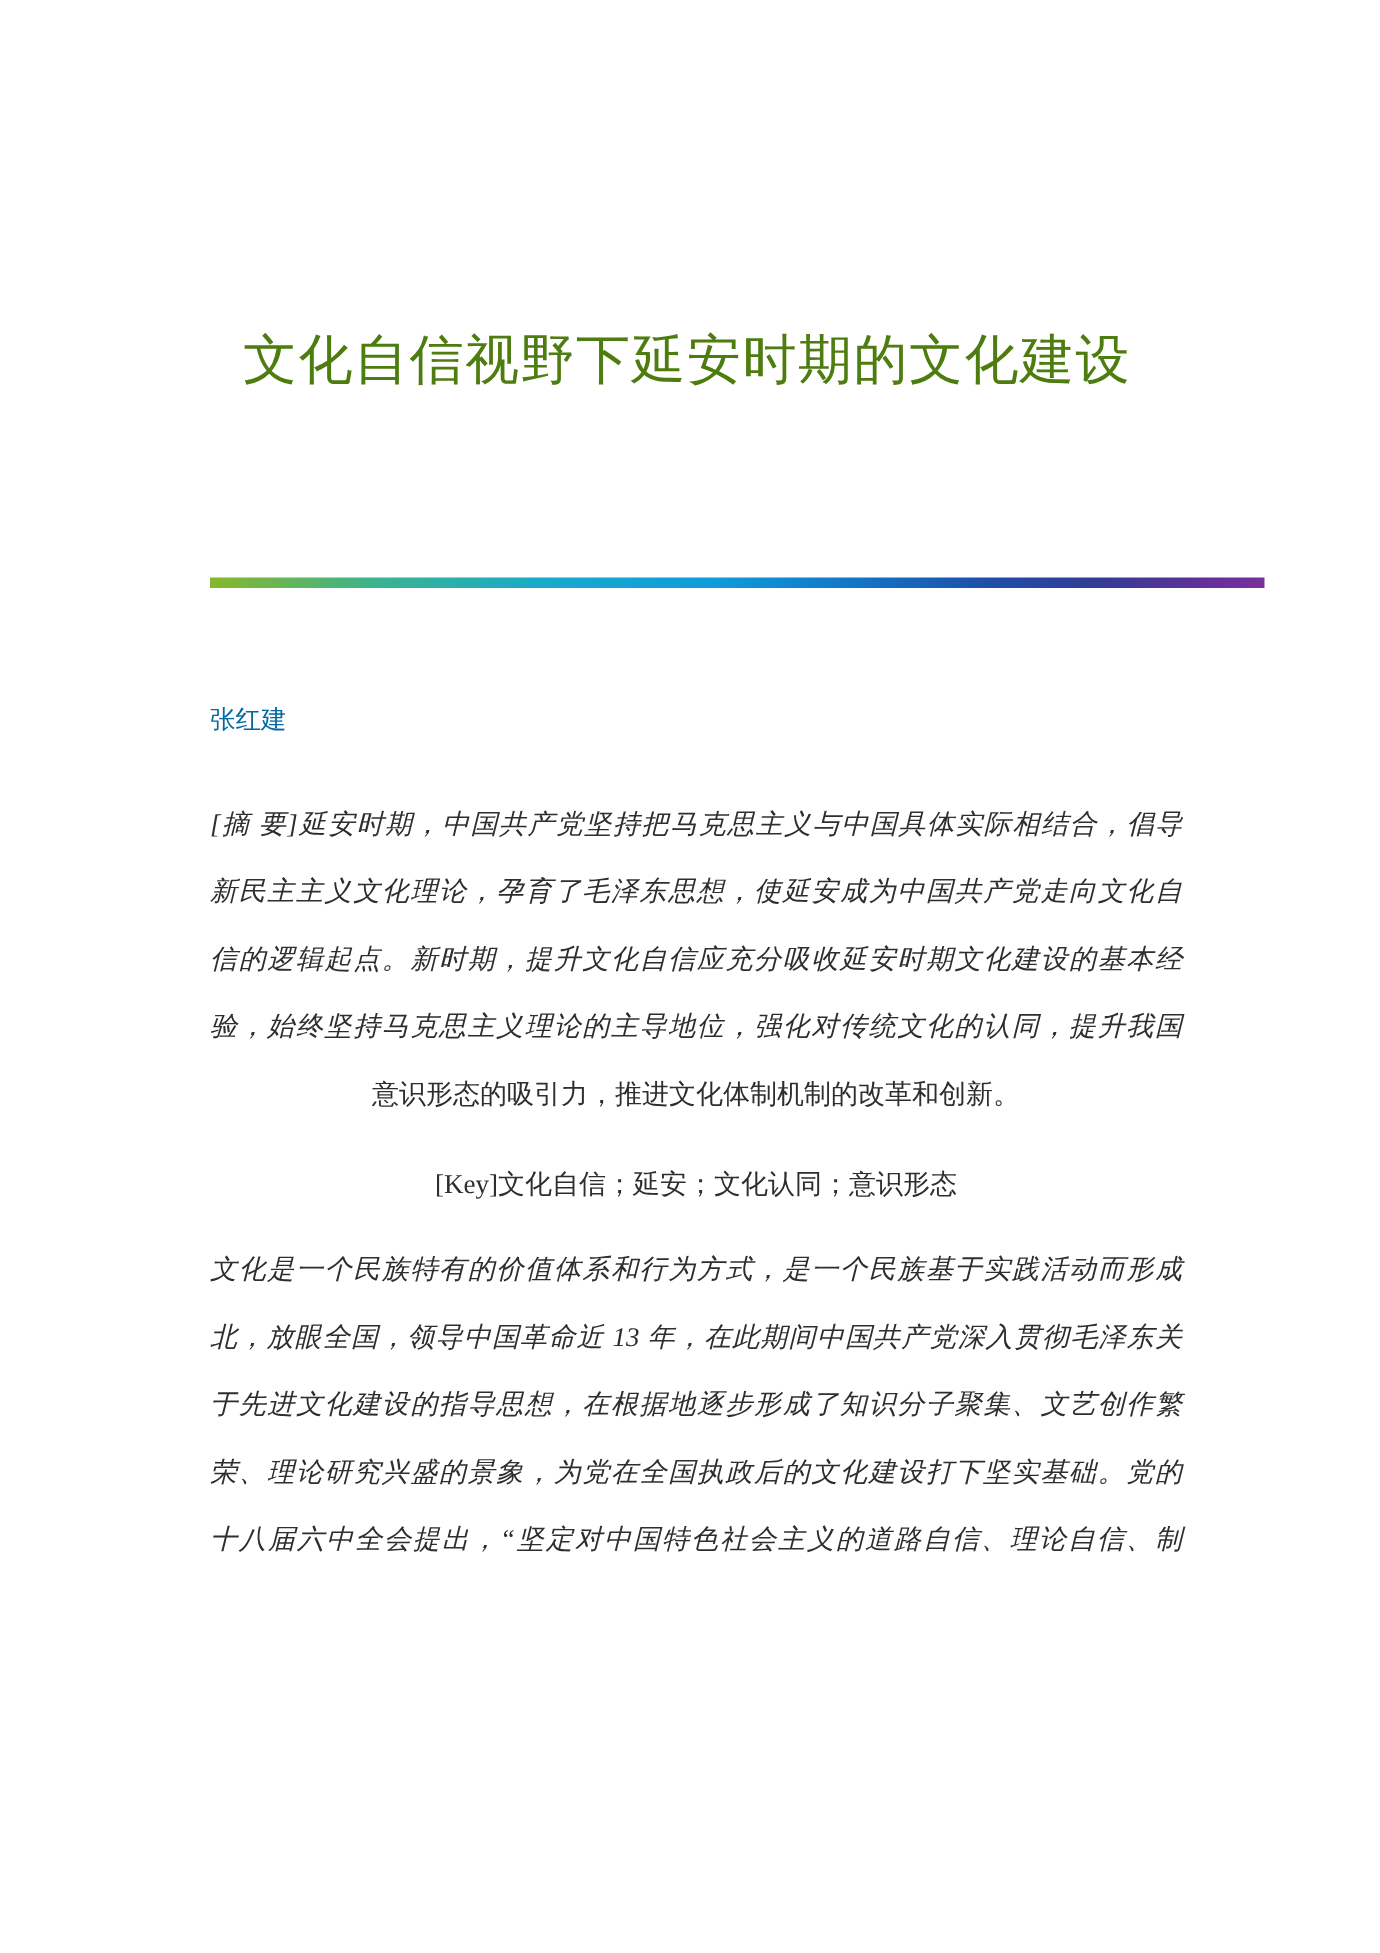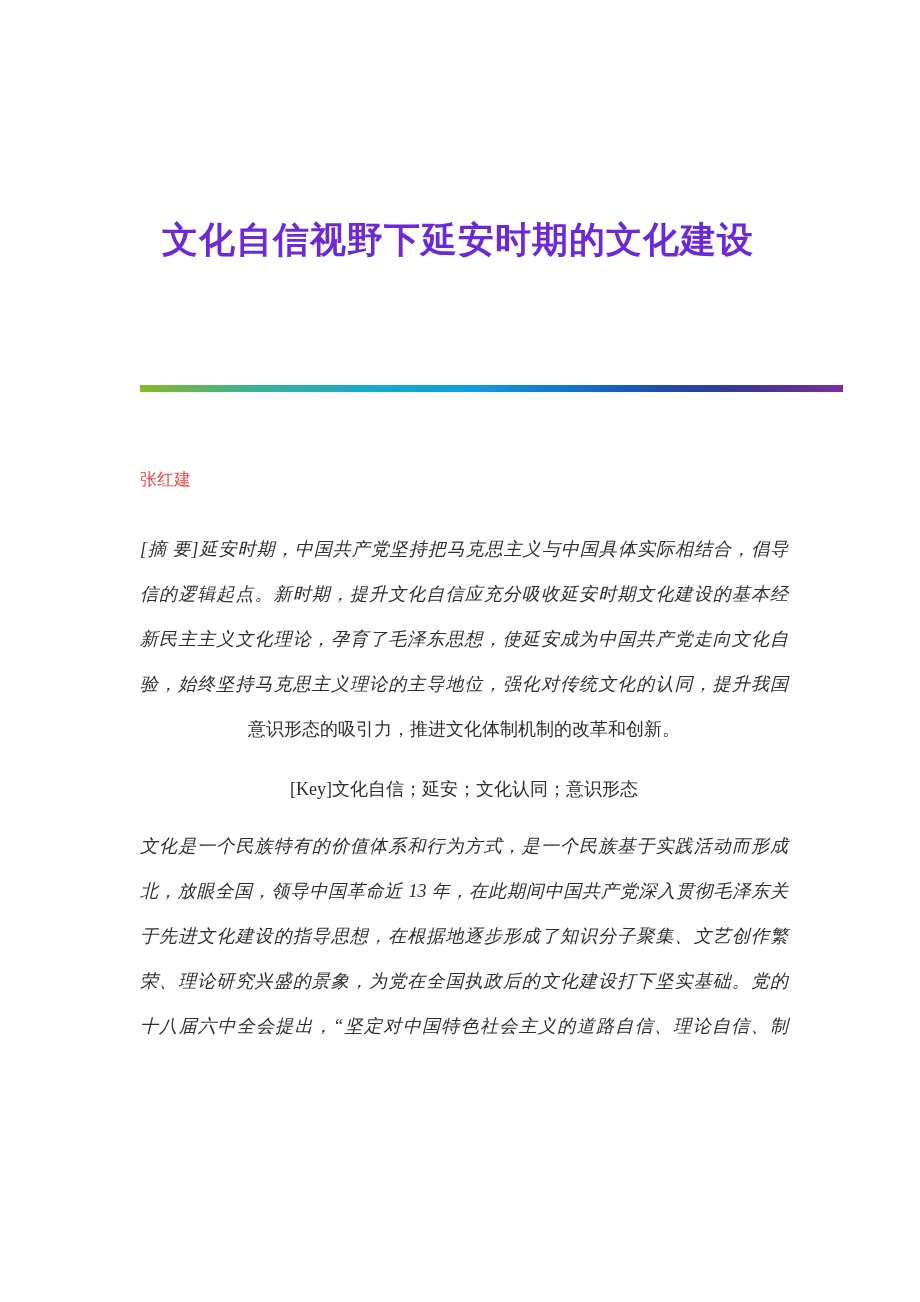--- a/index.html
+++ b/index.html
@@ -12,23 +12,23 @@
     height: 1302px;
     overflow: hidden;
     font-family: "Liberation Serif", serif;
   }
   .content {
     padding: 215px 75px 0 140px;
   }
   .doc-title {
     font-size: 36px;
     line-height: 50px;
-    font-weight: bold;
+    font-weight: normal;
     letter-spacing: 1px;
-    color: #6d28d9;
+    color: #4d7c0f;
     margin: 0 0 0 22px;
     white-space: nowrap;
   }
   .divider-bar {
     height: 7px;
     width: 703px;
     margin-top: 120px;
     background: linear-gradient(to right,
       #88b72a 0%,
       #3ab391 16%,
@@ -37,21 +37,21 @@
       #1373c4 62%,
       #1f4ea8 74%,
       #323c96 84%,
       #5c3196 93%,
       #7a2f9d 100%);
   }
   .author {
     margin-top: 75px;
     font-size: 17px;
     line-height: 26px;
-    color: #ef4444;
+    color: #0369a1;
   }
   .para {
     width: 648px;
     font-size: 18px;
     line-height: 45px;
     color: #2e2e2e;
     margin: 0;
   }
   .para.abstract { margin-top: 34px; }
   .para.keywords { margin-top: 15px; font-family: Liberation Serif, serif; }
@@ -78,22 +78,22 @@
 <div class="content">
 
   <h1 class="doc-title">文化自信视野下延安时期的文化建设</h1>
 
   <div class="divider-bar"></div>
 
   <div class="author">张红建</div>
 
   <div class="para abstract">
     <span class="tline just">[摘 要]延安时期，中国共产党坚持把马克思主义与中国具体实际相结合，倡导</span>
+    <span class="tline just">新民主主义文化理论，孕育了毛泽东思想，使延安成为中国共产党走向文化自</span>
     <span class="tline just">信的逻辑起点。新时期，提升文化自信应充分吸收延安时期文化建设的基本经</span>
-    <span class="tline just">新民主主义文化理论，孕育了毛泽东思想，使延安成为中国共产党走向文化自</span>
     <span class="tline just">验，始终坚持马克思主义理论的主导地位，强化对传统文化的认同，提升我国</span>
     <span class="tline left">意识形态的吸引力，推进文化体制机制的改革和创新。</span>
   </div>
 
   <div class="para keywords">
     <span class="tline left">[Key]文化自信；延安；文化认同；意识形态</span>
   </div>
 
 
   <div class="para body-text">

